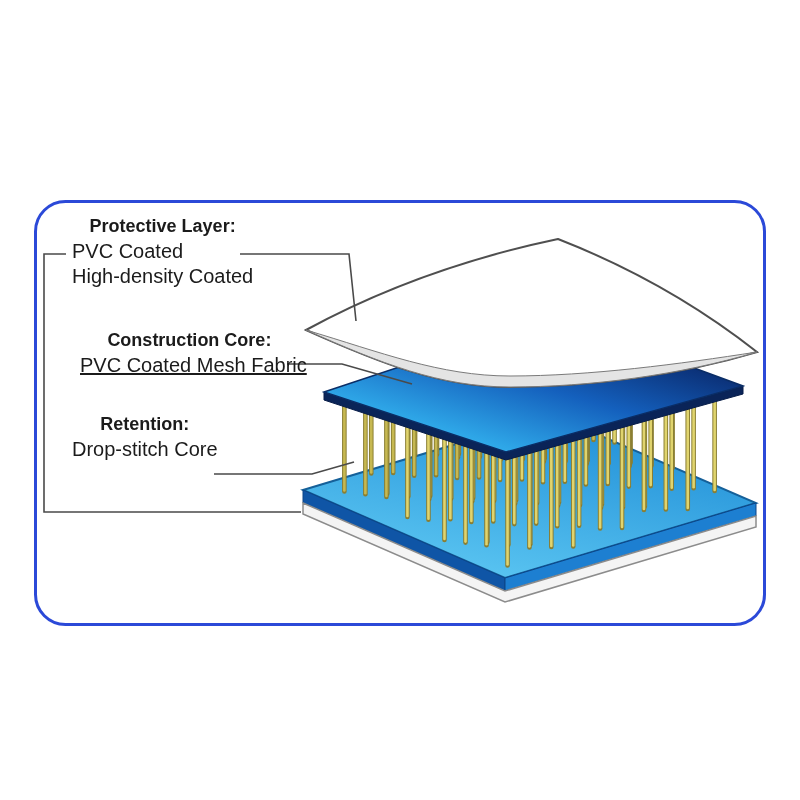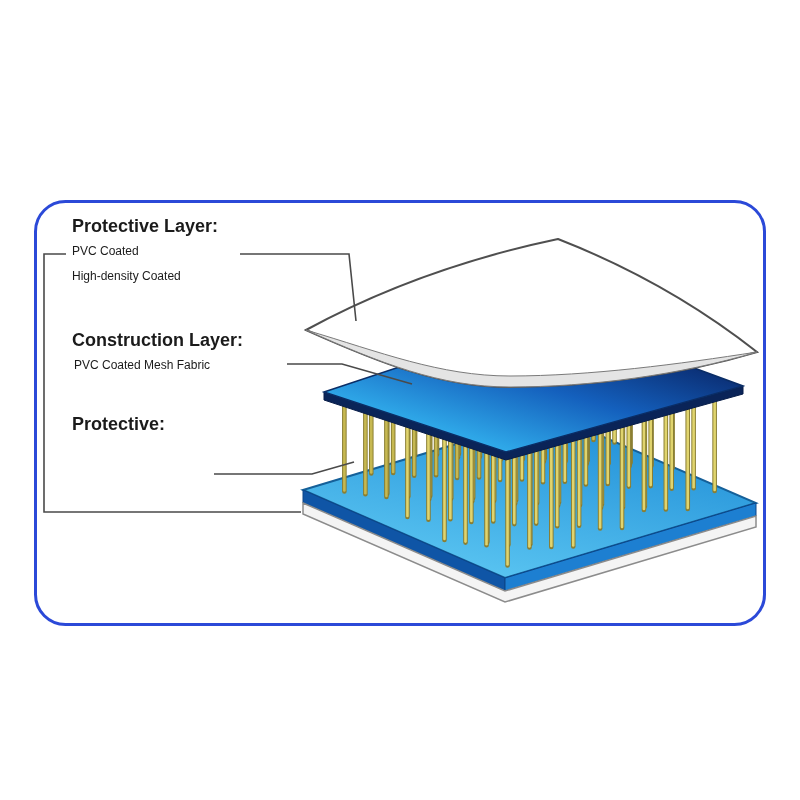--- a/index.html
+++ b/index.html
@@ -16,27 +16,27 @@
     color:#1b1b1b;
   }
   .label-title{
     font-size:18px;
     font-weight:bold;
     line-height:25px;
     white-space:nowrap;
     text-align:center;
   }
   .label-line{
-    font-size:12px;
+    font-size:20px;
     line-height:25px;
     white-space:nowrap;
   }
   #label-protective{left:72px;top:214px;}
   #label-construction{left:72px;top:328px;}
-  #label-construction .label-line{margin-left:2px;}
+  #label-construction .label-line{margin-left:8px;text-decoration:underline;}
   #label-retention{left:72px;top:412px;}
 </style>
 </head>
 <body>
 
 <div class="stage">
 
   <svg width="800" height="800" viewBox="0 0 800 800">
     <defs>
       <linearGradient id="meshGrad" gradientUnits="userSpaceOnUse" x1="553" y1="316" x2="512" y2="452">
@@ -265,21 +265,22 @@
     </g>
   </svg>
 
   <div class="label" id="label-protective">
     <div class="label-title">Protective Layer:</div>
     <div class="label-line">PVC Coated</div>
     <div class="label-line">High-density Coated</div>
   </div>
 
   <div class="label" id="label-construction">
-    <div class="label-title">Construction Layer:</div>
+    <div class="label-title">Construction Core:</div>
     <div class="label-line">PVC Coated Mesh Fabric</div>
   </div>
 
   <div class="label" id="label-retention">
-    <div class="label-title">Protective:</div>
+    <div class="label-title">Retention:</div>
+    <div class="label-line">Drop-stitch Core</div>
   </div>
 
 </div>
 
 </body></html>

